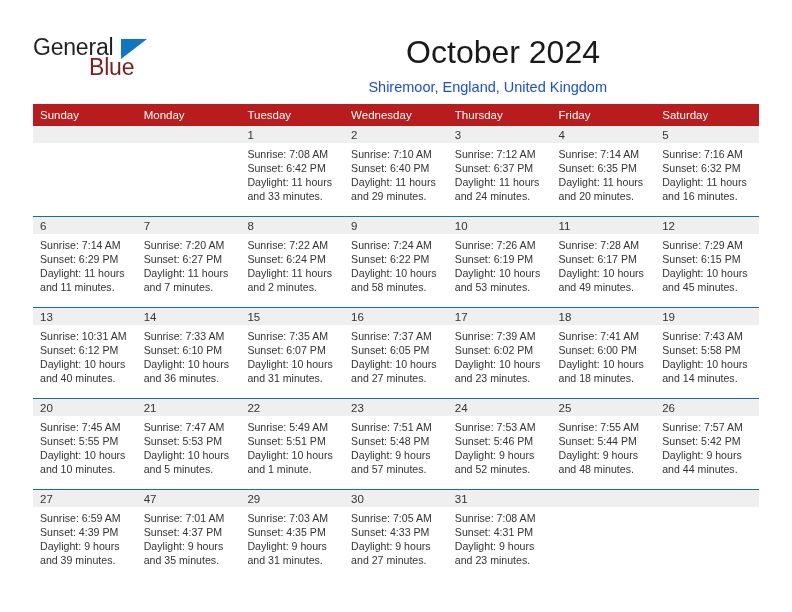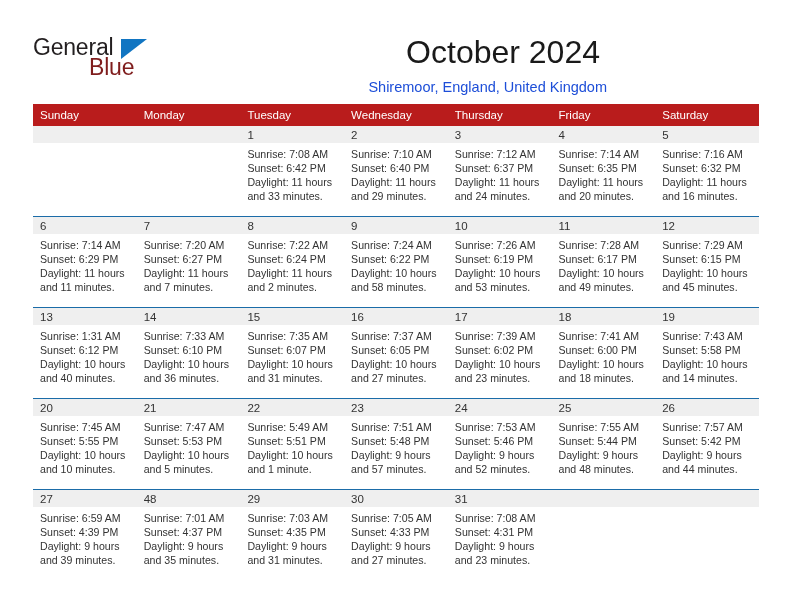--- a/index.html
+++ b/index.html
@@ -339,21 +339,21 @@
             </div>
           </div>
         </td>
       </tr>
 
       <tr class="week-row">
         <td class="daycell">
           <div class="daycell-inner">
             <div class="daynum-band">13</div>
             <div class="daylines">
-              <div>Sunrise: 1:31 AM</div>
+              <div>Sunrise: 10:31 AM</div>
               <div>Sunset: 6:12 PM</div>
               <div>Daylight: 10 hours</div>
               <div>and 40 minutes.</div>
             </div>
           </div>
         </td>
         <td class="daycell">
           <div class="daycell-inner">
             <div class="daynum-band">14</div>
             <div class="daylines">
@@ -508,21 +508,21 @@
             <div class="daylines">
               <div>Sunrise: 6:59 AM</div>
               <div>Sunset: 4:39 PM</div>
               <div>Daylight: 9 hours</div>
               <div>and 39 minutes.</div>
             </div>
           </div>
         </td>
         <td class="daycell">
           <div class="daycell-inner">
-            <div class="daynum-band">48</div>
+            <div class="daynum-band">47</div>
             <div class="daylines">
               <div>Sunrise: 7:01 AM</div>
               <div>Sunset: 4:37 PM</div>
               <div>Daylight: 9 hours</div>
               <div>and 35 minutes.</div>
             </div>
           </div>
         </td>
         <td class="daycell">
           <div class="daycell-inner">

